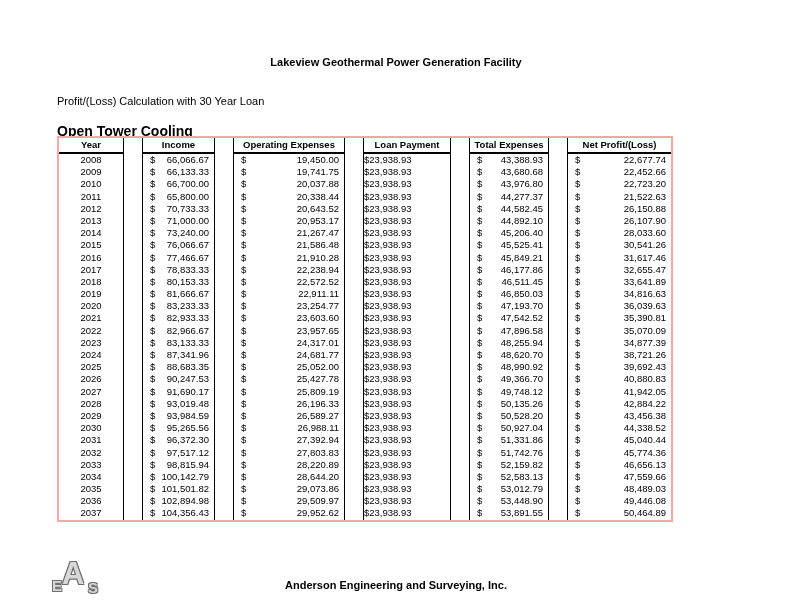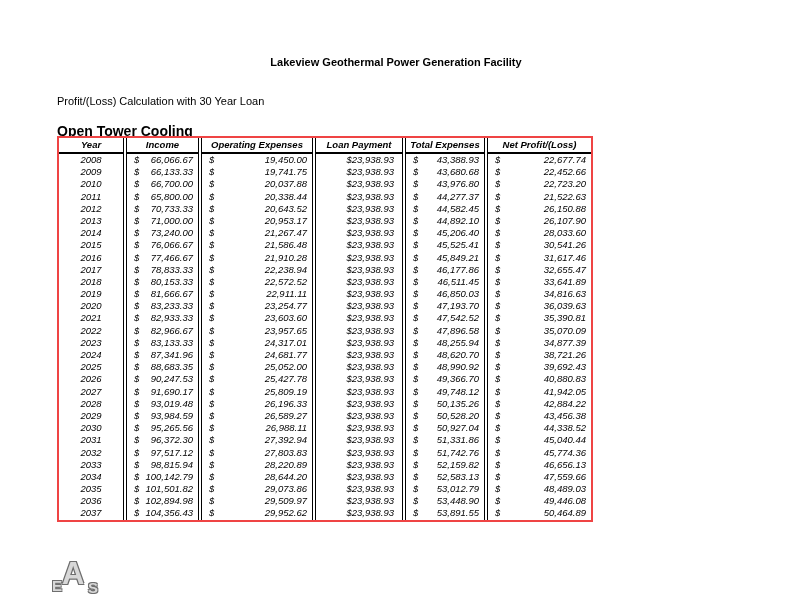--- a/index.html
+++ b/index.html
@@ -30,24 +30,23 @@
   .table-label {
     position: absolute;
     top: 123px; left: 57px;
     font-size: 14px;
     font-weight: bold;
   }
   .ptable {
     position: absolute;
     top: 136px; left: 57px;
     display: flex;
-    gap: 2px;
-    border: 2px solid #ef4444;
+    gap: 18px;
+    border: 2px solid #fca5a5;
     background: #fff;
-    font-style: italic;
   }
   .col {
     display: flex;
     flex-direction: column;
     box-sizing: border-box;
     border-left: 1px solid #000;
     border-right: 1px solid #000;
   }
   .col:first-child { border-left: 0; }
   .col:last-child  { border-right: 0; }
@@ -74,21 +73,20 @@
     white-space: nowrap;
   }
   .cell.plain { text-align: center; }
   .cell.money {
     display: flex;
     justify-content: space-between;
     padding: 0 5px 0 7px;
     box-sizing: border-box;
   }
   .cell.right {
-    text-align: right;
     padding-right: 8px;
     box-sizing: border-box;
   }
   .footer-company {
     position: absolute;
     top: 579px; left: 0;
     width: 100%;
     text-align: center;
     font-size: 11px;
     font-weight: bold;
@@ -685,14 +683,15 @@
         </div>
       </div>
   </div>
 
   <div class="logo">
     <span class="l-e">E</span>
     <span class="l-a">A</span>
     <span class="l-s">S</span>
   </div>
 
+  <div class="footer-company">Anderson Engineering and Surveying, Inc.</div>
 
 </div>
 
 </body></html>

